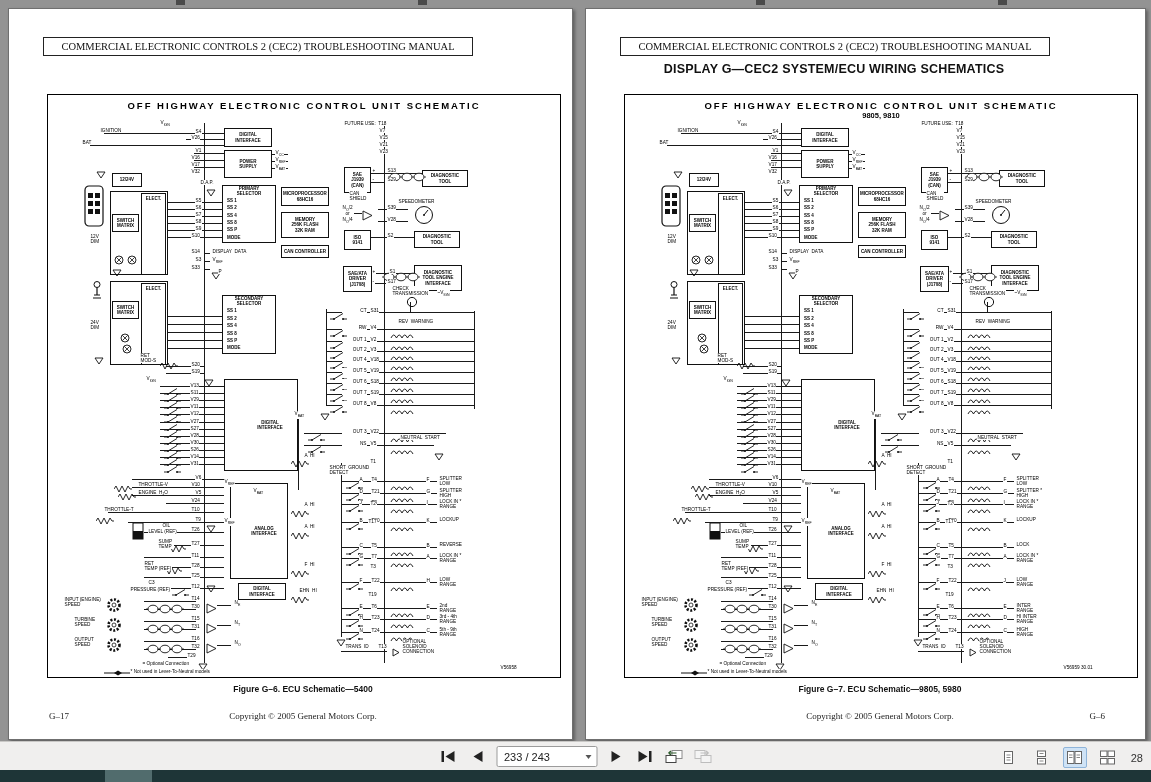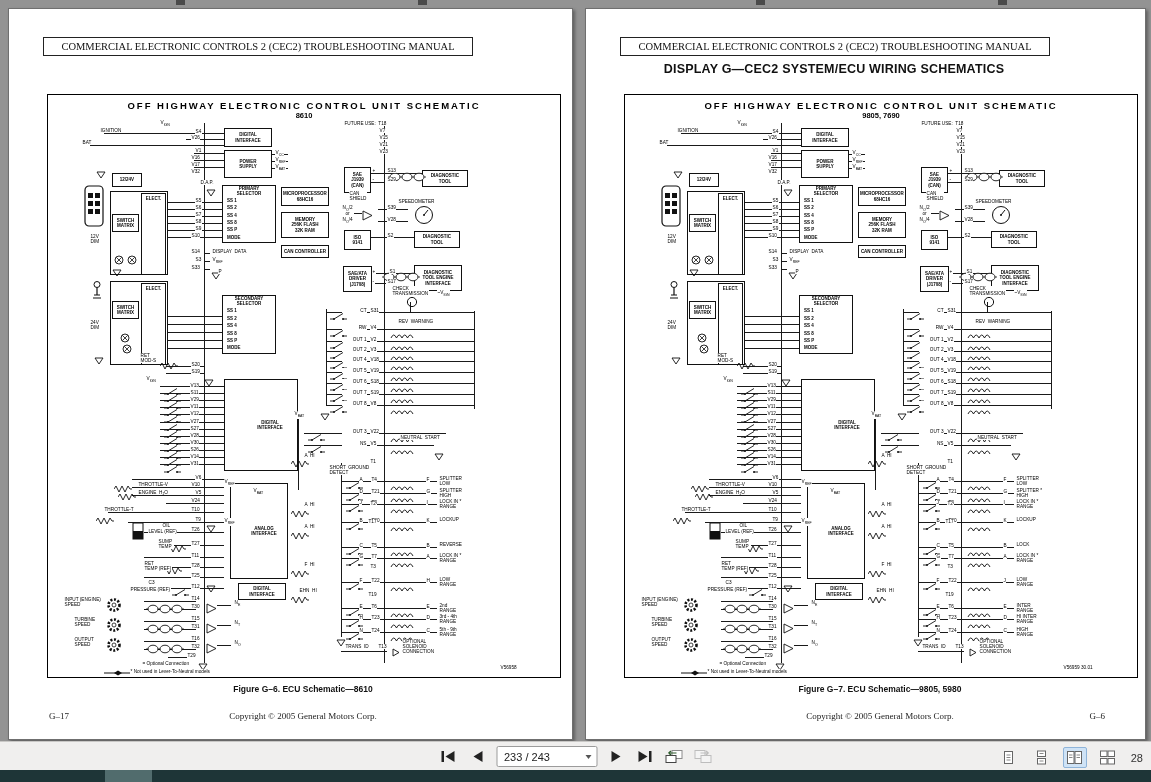--- a/index.html
+++ b/index.html
@@ -50,21 +50,20 @@
 <div class="topmark" style="left:418px"></div>
 <div class="topmark" style="left:756px"></div>
 <div class="topmark" style="left:998px"></div>
 
 <div class="pageA" id="page0">
   <div class="hdrbox">
       <span>COMMERCIAL ELECTRONIC CONTROLS 2 (CEC2) TROUBLESHOOTING MANUAL</span>
     </div>
   <div class="schframe">
     <div class="schtitle">OFF  HIGHWAY  ELECTRONIC  CONTROL  UNIT  SCHEMATIC</div>
-    <div class="schsub">8610</div>
     <div class="canvas" id="schem-canvas-0">
         <div class="wh" style="left: 56px; top: 38px; width: 120px;"></div>
         <div class="wh" style="left: 138px; top: 44px; width: 38px;"></div>
         <div class="wh" style="left: 42px; top: 50px; width: 134px;"></div>
         <div class="wh" style="left: 146px; top: 58px; width: 30px;"></div>
         <div class="wh" style="left: 146px; top: 65px; width: 30px;"></div>
         <div class="wh" style="left: 146px; top: 72px; width: 30px;"></div>
         <div class="wh" style="left: 222px; top: 59px; width: 18px;"></div>
         <div class="wh" style="left: 222px; top: 66px; width: 18px;"></div>
         <div class="wh" style="left: 222px; top: 73px; width: 18px;"></div>
@@ -771,33 +770,33 @@
         <div class="slbl" style="left: 26px; top: 542px;">OUTPUT<br>SPEED</div>
         <div class="slbl" style="left: 143px; top: 541px;">T16</div>
         <div class="slbl" style="left: 143px; top: 549px;">T32</div>
         <div class="slbl" style="left: 186px; top: 545px;">N<sub>O</sub></div>
         <div class="slbl" style="left: 139px; top: 558px;">T29</div>
         <div class="slbl" style="left: 94px; top: 566px;">= Optional Connection</div>
         <div class="slbl" style="left: 82px; top: 574px;">* Not used in Lever-To-Neutral models</div>
         <div class="slbl" style="left: 452px; top: 570px;">V56958</div>
       </div>
   </div>
-  <div class="caption">Figure G–6.  ECU Schematic—8610</div>
+  <div class="caption">Figure G–6.  ECU Schematic—5400</div>
   <div class="pgnum" style="left:40px">G–17</div>
   <div class="copyright">Copyright © 2005 General Motors Corp.</div>
 </div>
 
 <div class="pageA" id="page1">
   <div class="hdrbox">
       <span>COMMERCIAL ELECTRONIC CONTROLS 2 (CEC2) TROUBLESHOOTING MANUAL</span>
     </div>
   <div class="appendix">DISPLAY G—CEC2 SYSTEM/ECU WIRING SCHEMATICS</div>
   <div class="schframe">
     <div class="schtitle">OFF  HIGHWAY  ELECTRONIC  CONTROL  UNIT  SCHEMATIC</div>
-    <div class="schsub">9805, 7690</div>
+    <div class="schsub">9805, 9810</div>
     <div class="canvas" id="schem-canvas-1">
         <div class="wh" style="left: 56px; top: 38px; width: 120px;"></div>
         <div class="wh" style="left: 138px; top: 44px; width: 38px;"></div>
         <div class="wh" style="left: 42px; top: 50px; width: 134px;"></div>
         <div class="wh" style="left: 146px; top: 58px; width: 30px;"></div>
         <div class="wh" style="left: 146px; top: 65px; width: 30px;"></div>
         <div class="wh" style="left: 146px; top: 72px; width: 30px;"></div>
         <div class="wh" style="left: 222px; top: 59px; width: 18px;"></div>
         <div class="wh" style="left: 222px; top: 66px; width: 18px;"></div>
         <div class="wh" style="left: 222px; top: 73px; width: 18px;"></div>

